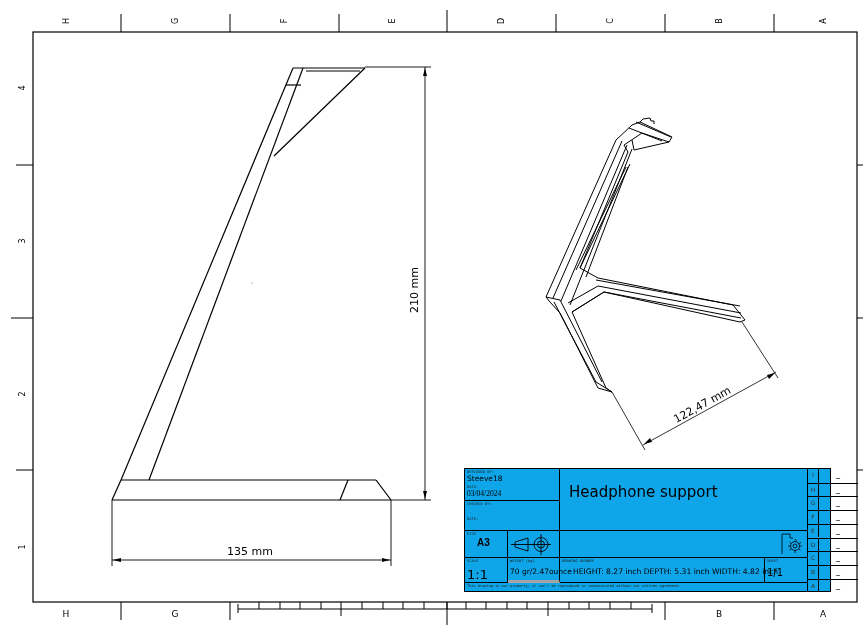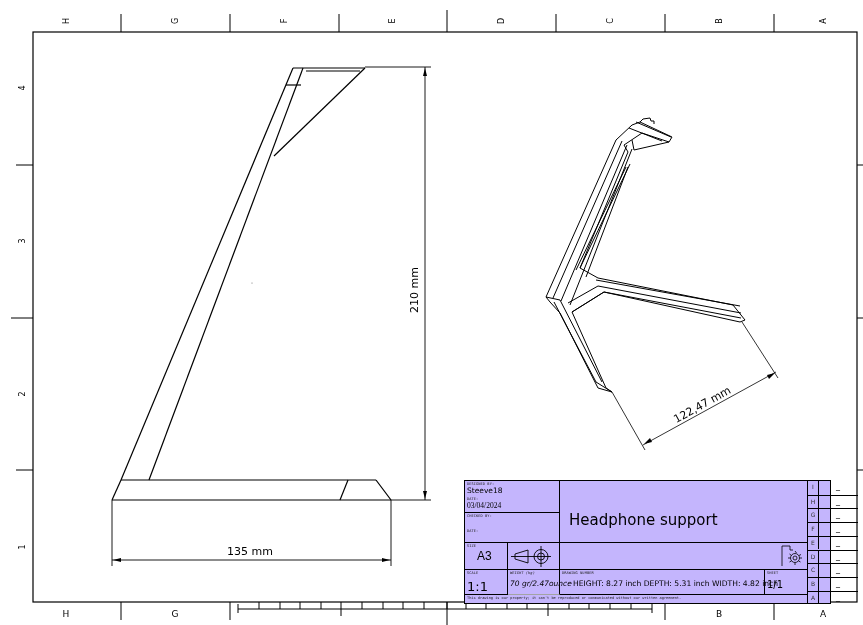--- a/index.html
+++ b/index.html
@@ -1,24 +1,24 @@
 <!DOCTYPE html>
 <html><head>
 <meta charset="utf-8">
 <style>
   html, body { margin: 0; padding: 0; background: #ffffff; }
   body { width: 863px; height: 625px; position: relative; overflow: hidden; font-family: "DejaVu Sans", sans-serif; color: #000; }
   #sheet { position: absolute; left: 0; top: 0; width: 863px; height: 625px; }
   svg text { font-family: "DejaVu Sans", sans-serif; }
-  .tb { position: absolute; left: 464px; top: 480px; width: 367px; height: 124px; border: 1px solid #000; box-sizing: border-box; background: #c4b5fd; }
+  .tb { position: absolute; left: 464px; top: 468px; width: 367px; height: 124px; border: 1px solid #000; box-sizing: border-box; background: #0ea5e9; }
   .cell { position: absolute; box-sizing: border-box; }
   .lbl { font-size: 3.6px; letter-spacing: 0.1px; color: #222; position: absolute; left: 2px; white-space: nowrap; font-family: "DejaVu Sans Mono", monospace; }
   .val { font-size: 8px; position: absolute; left: 2px; white-space: nowrap; font-family: "DejaVu Sans", sans-serif; }
-  .title { position: absolute; left: 104px; top: 14px; font-size: 15px; font-family: "DejaVu Sans", sans-serif; white-space: nowrap; margin-top: 16px; }
-  .size { position: absolute; left: 12px; top: 6px; font-size: 12px; font-family: "Liberation Sans", sans-serif; }
+  .title { position: absolute; left: 104px; top: 14px; font-size: 15px; font-family: "DejaVu Sans", sans-serif; white-space: nowrap; }
+  .size { position: absolute; left: 12px; top: 6px; font-size: 10px; font-family: "Liberation Sans", sans-serif; font-weight: bold; }
   .dims { position: absolute; left: 10px; top: 8px; font-size: 8.2px; white-space: nowrap; font-family: "DejaVu Sans", sans-serif; }
   .footer { position: absolute; left: 2px; top: 1px; font-size: 3.6px; white-space: nowrap; font-family: "DejaVu Sans Mono", monospace; color:#222; }
   .rev { position: absolute; left: 343px; top: 0; width: 50px; height: 124px; }
   .rev-row { position: absolute; left: 0; width: 50px; height: 13.7px; border-top: 1px solid #000; box-sizing: border-box; }
   .rev-row:first-child { border-top: none; }
   .rev-letter { position: absolute; left: 0; top: 0; width: 11px; height: 100%; border-right: 1px solid #000; font-size: 6px; text-align: center; line-height: 12px; color:#333; box-sizing: border-box; }
   .rev-val { position: absolute; left: 11px; top: 0; width: 38px; height: 100%; text-align: center; font-size: 8px; line-height: 12px; }
 </style>
 </head>
 <body>
@@ -221,21 +221,21 @@
         <circle cx="16" cy="14" r="2"></circle>
         <path d="M16,7 L17.5,9 M21.5,10 L20.5,12 M23,14 L20.5,14 M21.5,18 L19.5,17 M16,21 L16,18.5 M10.5,18 L12.5,17 M9,14 L11.5,14 M10.5,10 L12.5,11.5"></path>
       </g>
     </svg>
   </div>
 
   <div class="cell" style="left:0;top:89px;width:43px;height:25px;border-right:1px solid #000;border-bottom:1px solid #000;">
     <span class="lbl" style="top:1px;">SCALE</span>
     <span class="val" style="top:9px;font-size:13px;">1:1</span>
   </div>
-  <div class="cell" style="left:43px;top:89px;width:52px;height:25px;border-right:1px solid #000;border-bottom:1px solid #a3a3a3;font-style:italic;">
+  <div class="cell" style="left:43px;top:89px;width:52px;height:25px;border-right:1px solid #000;border-bottom:3px solid #a3a3a3;">
     <span class="lbl" style="top:1px;">WEIGHT (kg)</span>
     <span class="val" style="top:9px;font-size:7.5px;">70 gr/2.47ounce</span>
   </div>
   <div class="cell" style="left:95px;top:89px;width:205px;height:25px;border-right:1px solid #000;border-bottom:1px solid #000;">
     <span class="lbl" style="top:1px;">DRAWING NUMBER</span>
     <span class="dims" style="left:13px;top:9px;font-size:7.6px;">HEIGHT: 8.27 inch DEPTH: 5.31 inch  WIDTH: 4.82 inch</span>
   </div>
   <div class="cell" style="left:300px;top:89px;width:43px;height:25px;border-right:1px solid #000;border-bottom:1px solid #000;">
     <span class="lbl" style="top:1px;">SHEET</span>
     <span class="val" style="top:9px;font-size:10px;">1/1</span>

